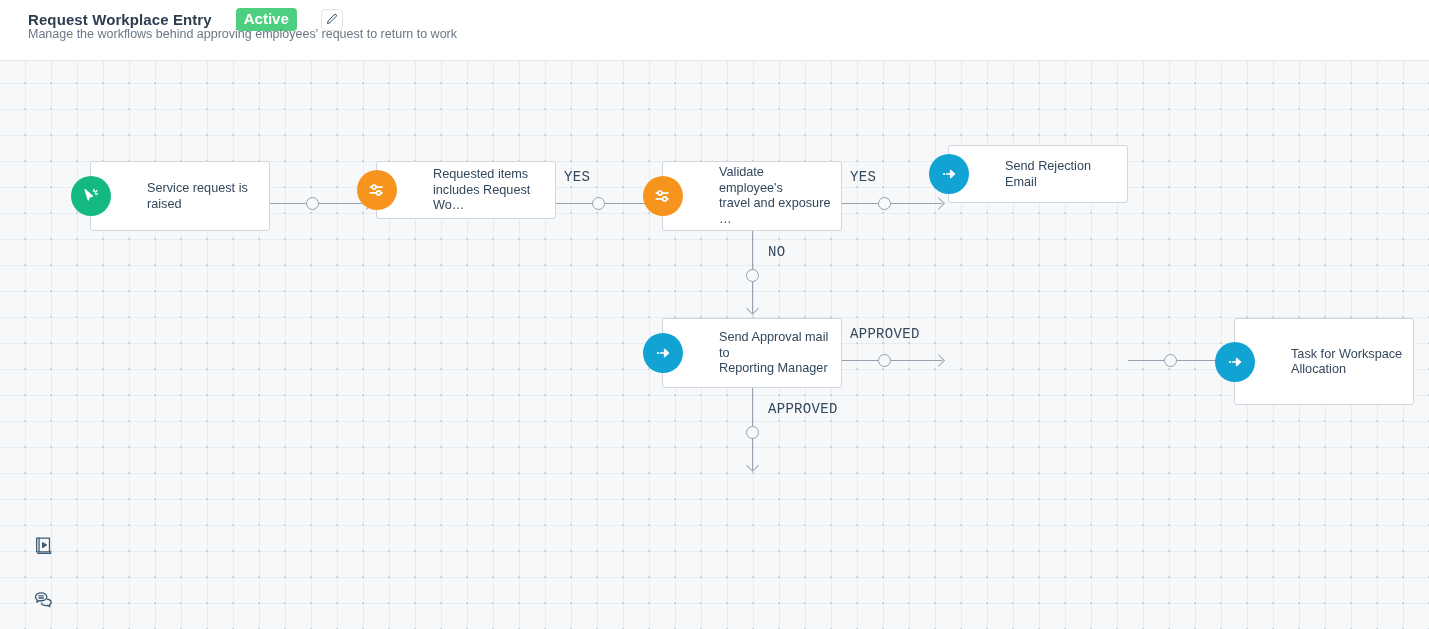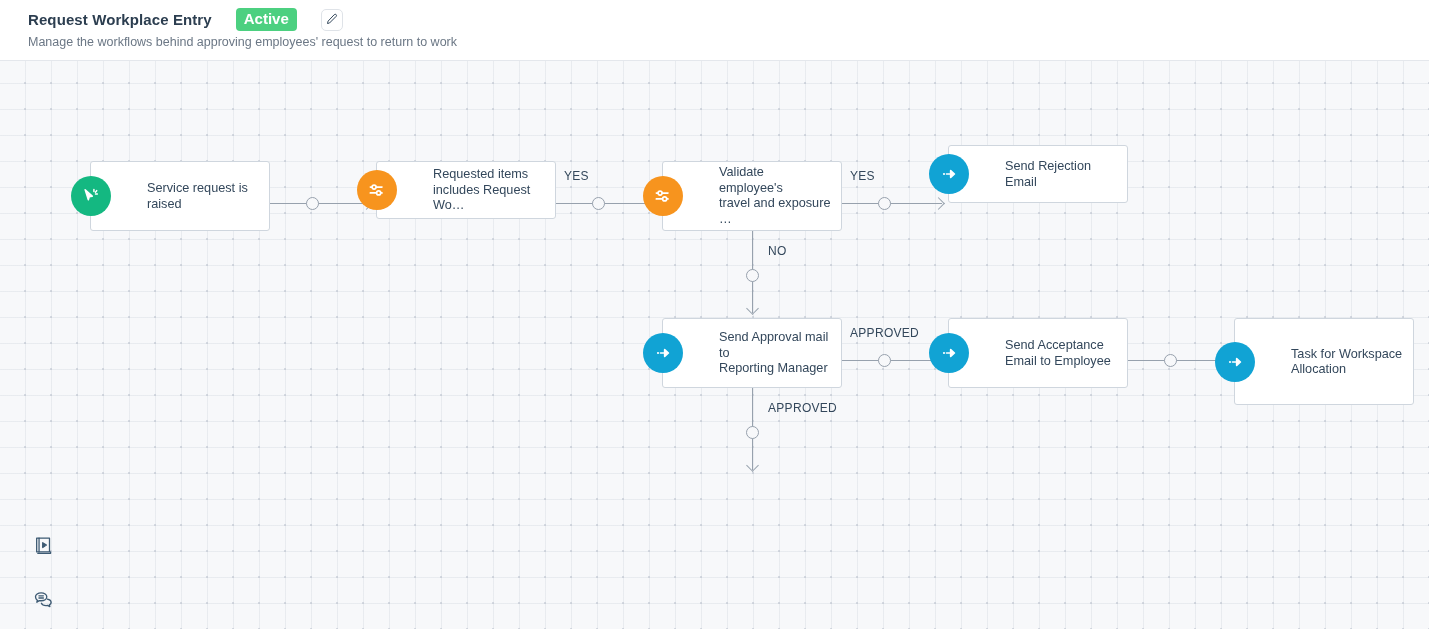--- a/index.html
+++ b/index.html
@@ -32,21 +32,21 @@
     line-height: 1.2;
   }
   .edit-btn {
     width: 22px; height: 22px;
     border: 1px solid #dfe3e8; border-radius: 5px;
     background: #fff; display: flex;
     align-items: center; justify-content: center;
     cursor: pointer;
   }
   .page-subtitle {
-    position: absolute; left: 28px; top: 35px;
+    position: absolute; left: 28px; top: 27px;
     font-size: 12.5px; color: #6b7785;
   }
 
   
   .canvas {
     position: absolute; left: 0; top: 61px;
     width: 1429px; height: 568px;
     background-color: #f7f8fa;
     background-image:
       linear-gradient(to right, rgba(209,214,222,.38) 1px, transparent 1px),
@@ -109,24 +109,25 @@
     border-top: 1px solid #97a1ad; border-right: 1px solid #97a1ad;
     transform: rotate(45deg);
   }
   .arrow-down {
     position: absolute; width: 9px; height: 9px;
     border-bottom: 1px solid #97a1ad; border-right: 1px solid #97a1ad;
     transform: rotate(45deg);
   }
   .edge-label {
     position: absolute;
-    font-size: 12px; color: #33475b;
+    font-size: 14px; color: #33475b;
     letter-spacing: .3px;
     white-space: nowrap;
     z-index: 2;
+    font-family: Liberation Mono, monospace;
   }
 
   
   .corner-icon {
     position: absolute; width: 26px; height: 26px;
     display: flex; align-items: center; justify-content: center;
     cursor: pointer; z-index: 5;
   }
 </style>
 </head>
@@ -247,31 +248,20 @@
       <svg width="20" height="20" viewBox="0 0 24 24" fill="none" stroke="#ffffff" stroke-width="2" stroke-linecap="round" stroke-linejoin="round">
         <path d="M9 12h8"></path>
         <path d="M14 8l4.5 4-4.5 4Z" fill="#ffffff"></path>
         <circle cx="6" cy="12" r="1.3" fill="#ffffff" stroke="none"></circle>
       </svg>
     </div>
     <div class="node-label">Send Approval mail to
 Reporting Manager</div>
   </div>
 
-  <div class="node" style="left:948px; top:257px; width:180px; height:70px;">
-    <div class="node-icon ic-action">
-      <svg width="20" height="20" viewBox="0 0 24 24" fill="none" stroke="#ffffff" stroke-width="2" stroke-linecap="round" stroke-linejoin="round">
-        <path d="M9 12h8"></path>
-        <path d="M14 8l4.5 4-4.5 4Z" fill="#ffffff"></path>
-        <circle cx="6" cy="12" r="1.3" fill="#ffffff" stroke="none"></circle>
-      </svg>
-    </div>
-    <div class="node-label">Send Acceptance
-Email to Employee</div>
-  </div>
 
   <div class="node" style="left:1234px; top:257px; width:180px; height:87px;">
     <div class="node-icon ic-action">
       <svg width="20" height="20" viewBox="0 0 24 24" fill="none" stroke="#ffffff" stroke-width="2" stroke-linecap="round" stroke-linejoin="round">
         <path d="M9 12h8"></path>
         <path d="M14 8l4.5 4-4.5 4Z" fill="#ffffff"></path>
         <circle cx="6" cy="12" r="1.3" fill="#ffffff" stroke="none"></circle>
       </svg>
     </div>
     <div class="node-label">Task for Workspace

